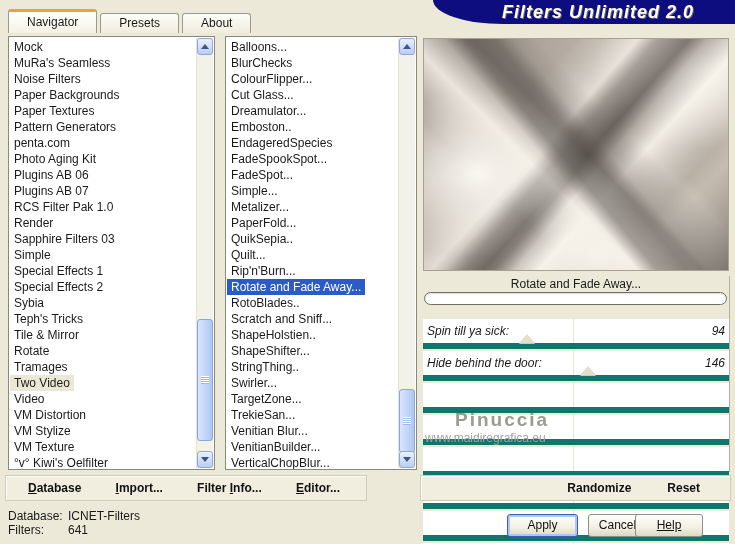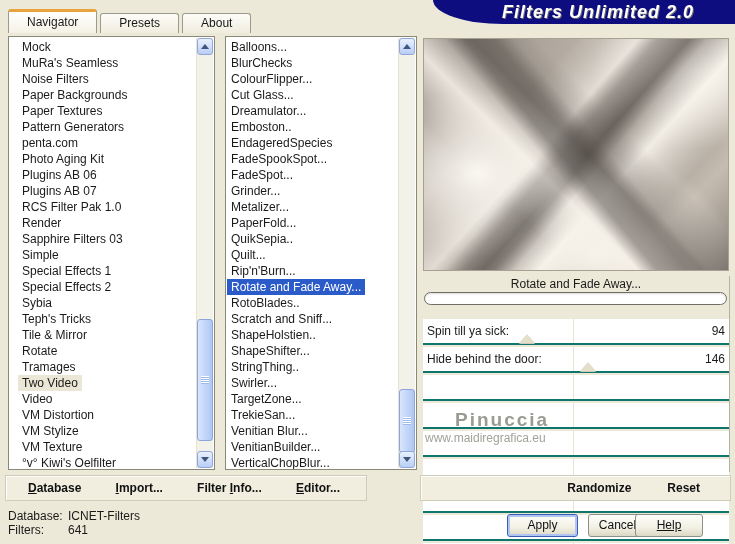--- a/index.html
+++ b/index.html
@@ -23,21 +23,21 @@
                 background:linear-gradient(#FFFFFF,#F4F1E4); }
 
   
   .listbox { position:absolute; top:36px; height:434px; background:#FFFFFF;
              border:1px solid #8A8878; }
   #catList  { left:8px;   width:207px; }
   #filtList { left:225px; width:192px; }
   .items { position:absolute; top:2px; left:0; right:18px; bottom:0; overflow:hidden; }
   .list-item { height:16px; line-height:16px; white-space:nowrap; width:max-content;
                padding:0 4px; cursor:default; }
-  #catList  .list-item { margin-left:9px; }
+  #catList  .list-item { margin-left:1px; }
   #filtList .list-item { margin-left:1px; }
   .sel-cat  { background:#EBE7D6; }
   .sel-filter { background:#2B5BC8; color:#FFFFFF; }
 
   
   .sb { position:absolute; top:1px; right:1px; bottom:1px; width:17px; background:#F3F2E9;
         border-left:1px solid #E6E3D4; }
   .sb-btn { position:absolute; left:0; width:16px; height:17px;
             background:linear-gradient(180deg,#E9F1FE,#B9CEF6);
             border:1px solid #91A7DB; border-radius:3px;
@@ -74,23 +74,23 @@
 
   .preview-caption { position:absolute; left:423px; top:277px; width:306px; text-align:center; }
 
   .progress-pill { position:absolute; left:424px; top:292px; width:303px; height:13px;
                    background:#FFFFFF; border:1px solid #6F6F68; border-radius:7px;
                    box-shadow:inset 0 1px 2px rgba(0,0,0,0.15); }
 
   .params { position:absolute; left:423px; top:319px; width:306px;
             display:flex; flex-direction:column; gap:2px; }
   .param-row { position:relative; background:#FFFFFF; height:17px;
-               border-bottom:2px solid #0f766e;
+               border-bottom:6px solid #0f766e;
                display:flex; align-items:center; justify-content:space-between;
-               padding:12px 4px; }
+               padding:12px 4px;font-style:italic; }
   .param-row::before { content:""; position:absolute; left:49%; top:0; bottom:0;
                width:1px; background:#E7E4D6; }
   .param-row.empty { height:13px; }
   .param-label, .param-value { position:relative; z-index:1; }
   .slider-thumb { position:absolute; bottom:0; z-index:2; width:0; height:0; margin-left:-8px;
                border-left:8px solid transparent; border-right:8px solid transparent;
                border-bottom:9px solid #E3DFCB; cursor:grab;
                filter:drop-shadow(0 1px 0 #CFCBB6); }
 
   .panel-edge { position:absolute; left:729px; top:276px; width:1px; height:196px; background:#B5B2A0; }
@@ -184,21 +184,21 @@
     <div class="items">
         <div class="list-item">Balloons...</div>
         <div class="list-item">BlurChecks</div>
         <div class="list-item">ColourFlipper...</div>
         <div class="list-item">Cut Glass...</div>
         <div class="list-item">Dreamulator...</div>
         <div class="list-item">Emboston..</div>
         <div class="list-item">EndageredSpecies</div>
         <div class="list-item">FadeSpookSpot...</div>
         <div class="list-item">FadeSpot...</div>
-        <div class="list-item">Grinder...</div>
+        <div class="list-item">Simple...</div>
         <div class="list-item">Metalizer...</div>
         <div class="list-item">PaperFold...</div>
         <div class="list-item">QuikSepia..</div>
         <div class="list-item">Quilt...</div>
         <div class="list-item">Rip'n'Burn...</div>
         <div class="list-item sel-filter">Rotate and Fade Away...</div>
         <div class="list-item">RotoBlades..</div>
         <div class="list-item">Scratch and Sniff...</div>
         <div class="list-item">ShapeHolstien..</div>
         <div class="list-item">ShapeShifter...</div>

